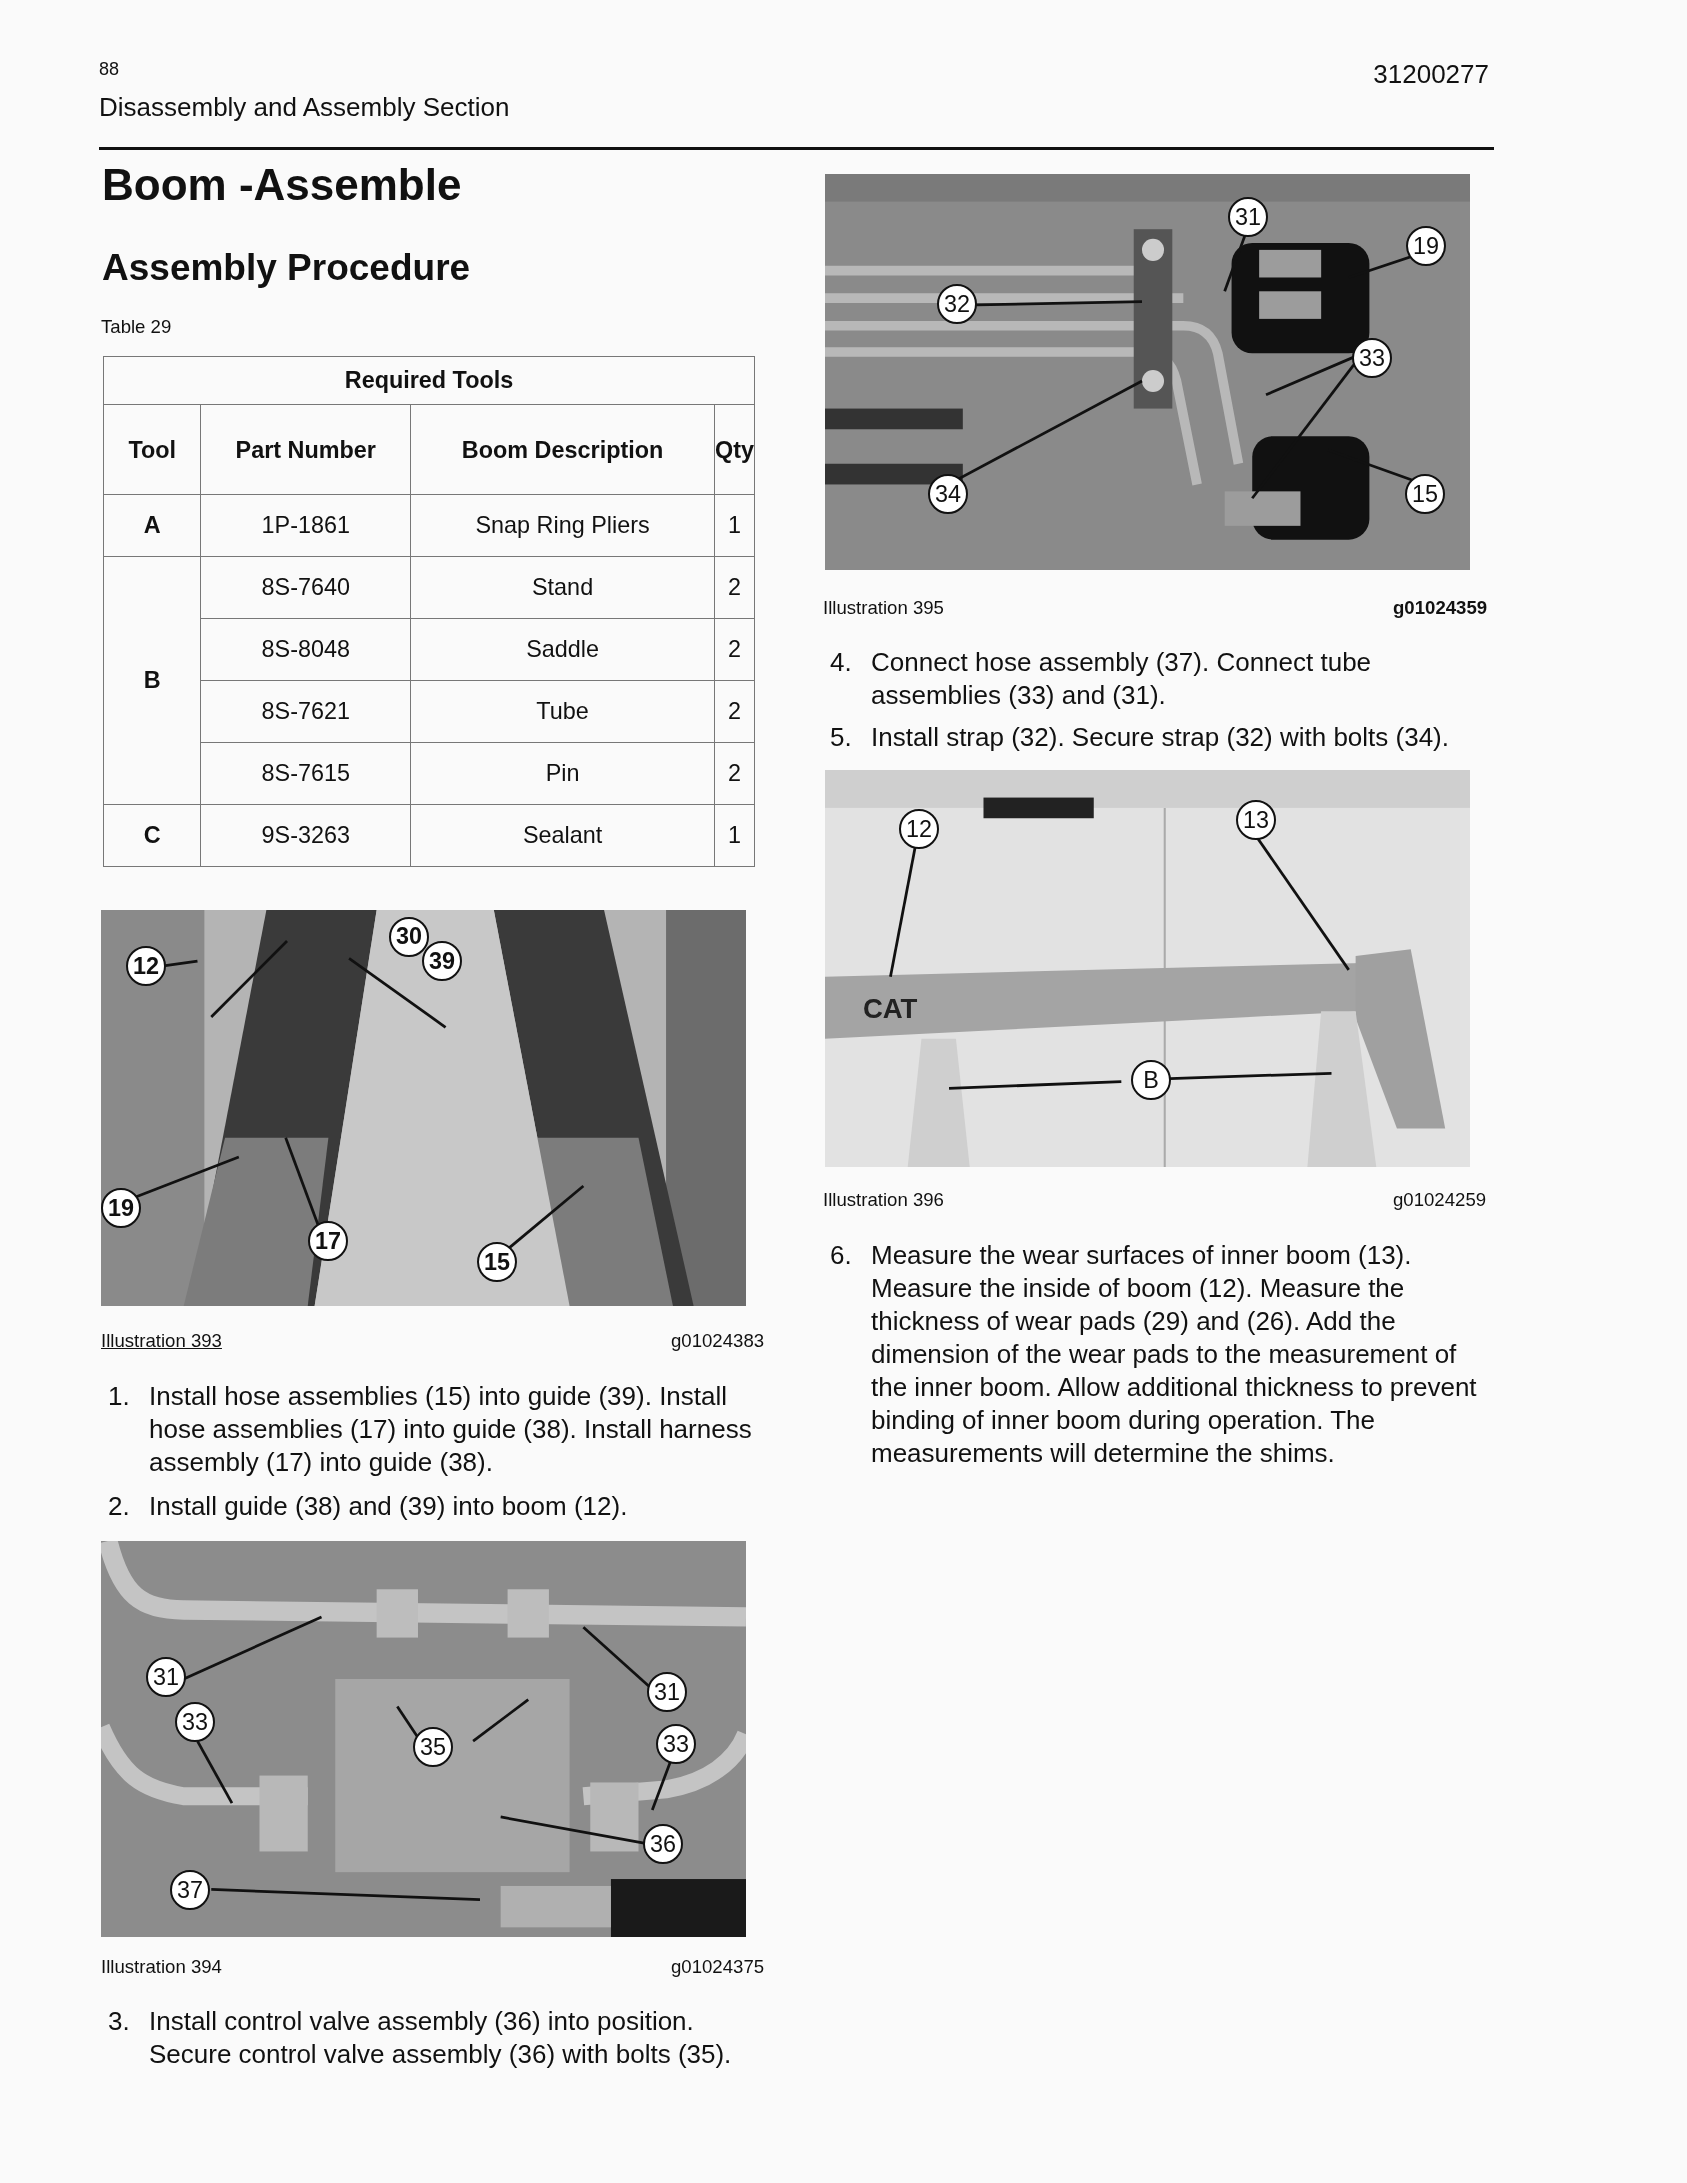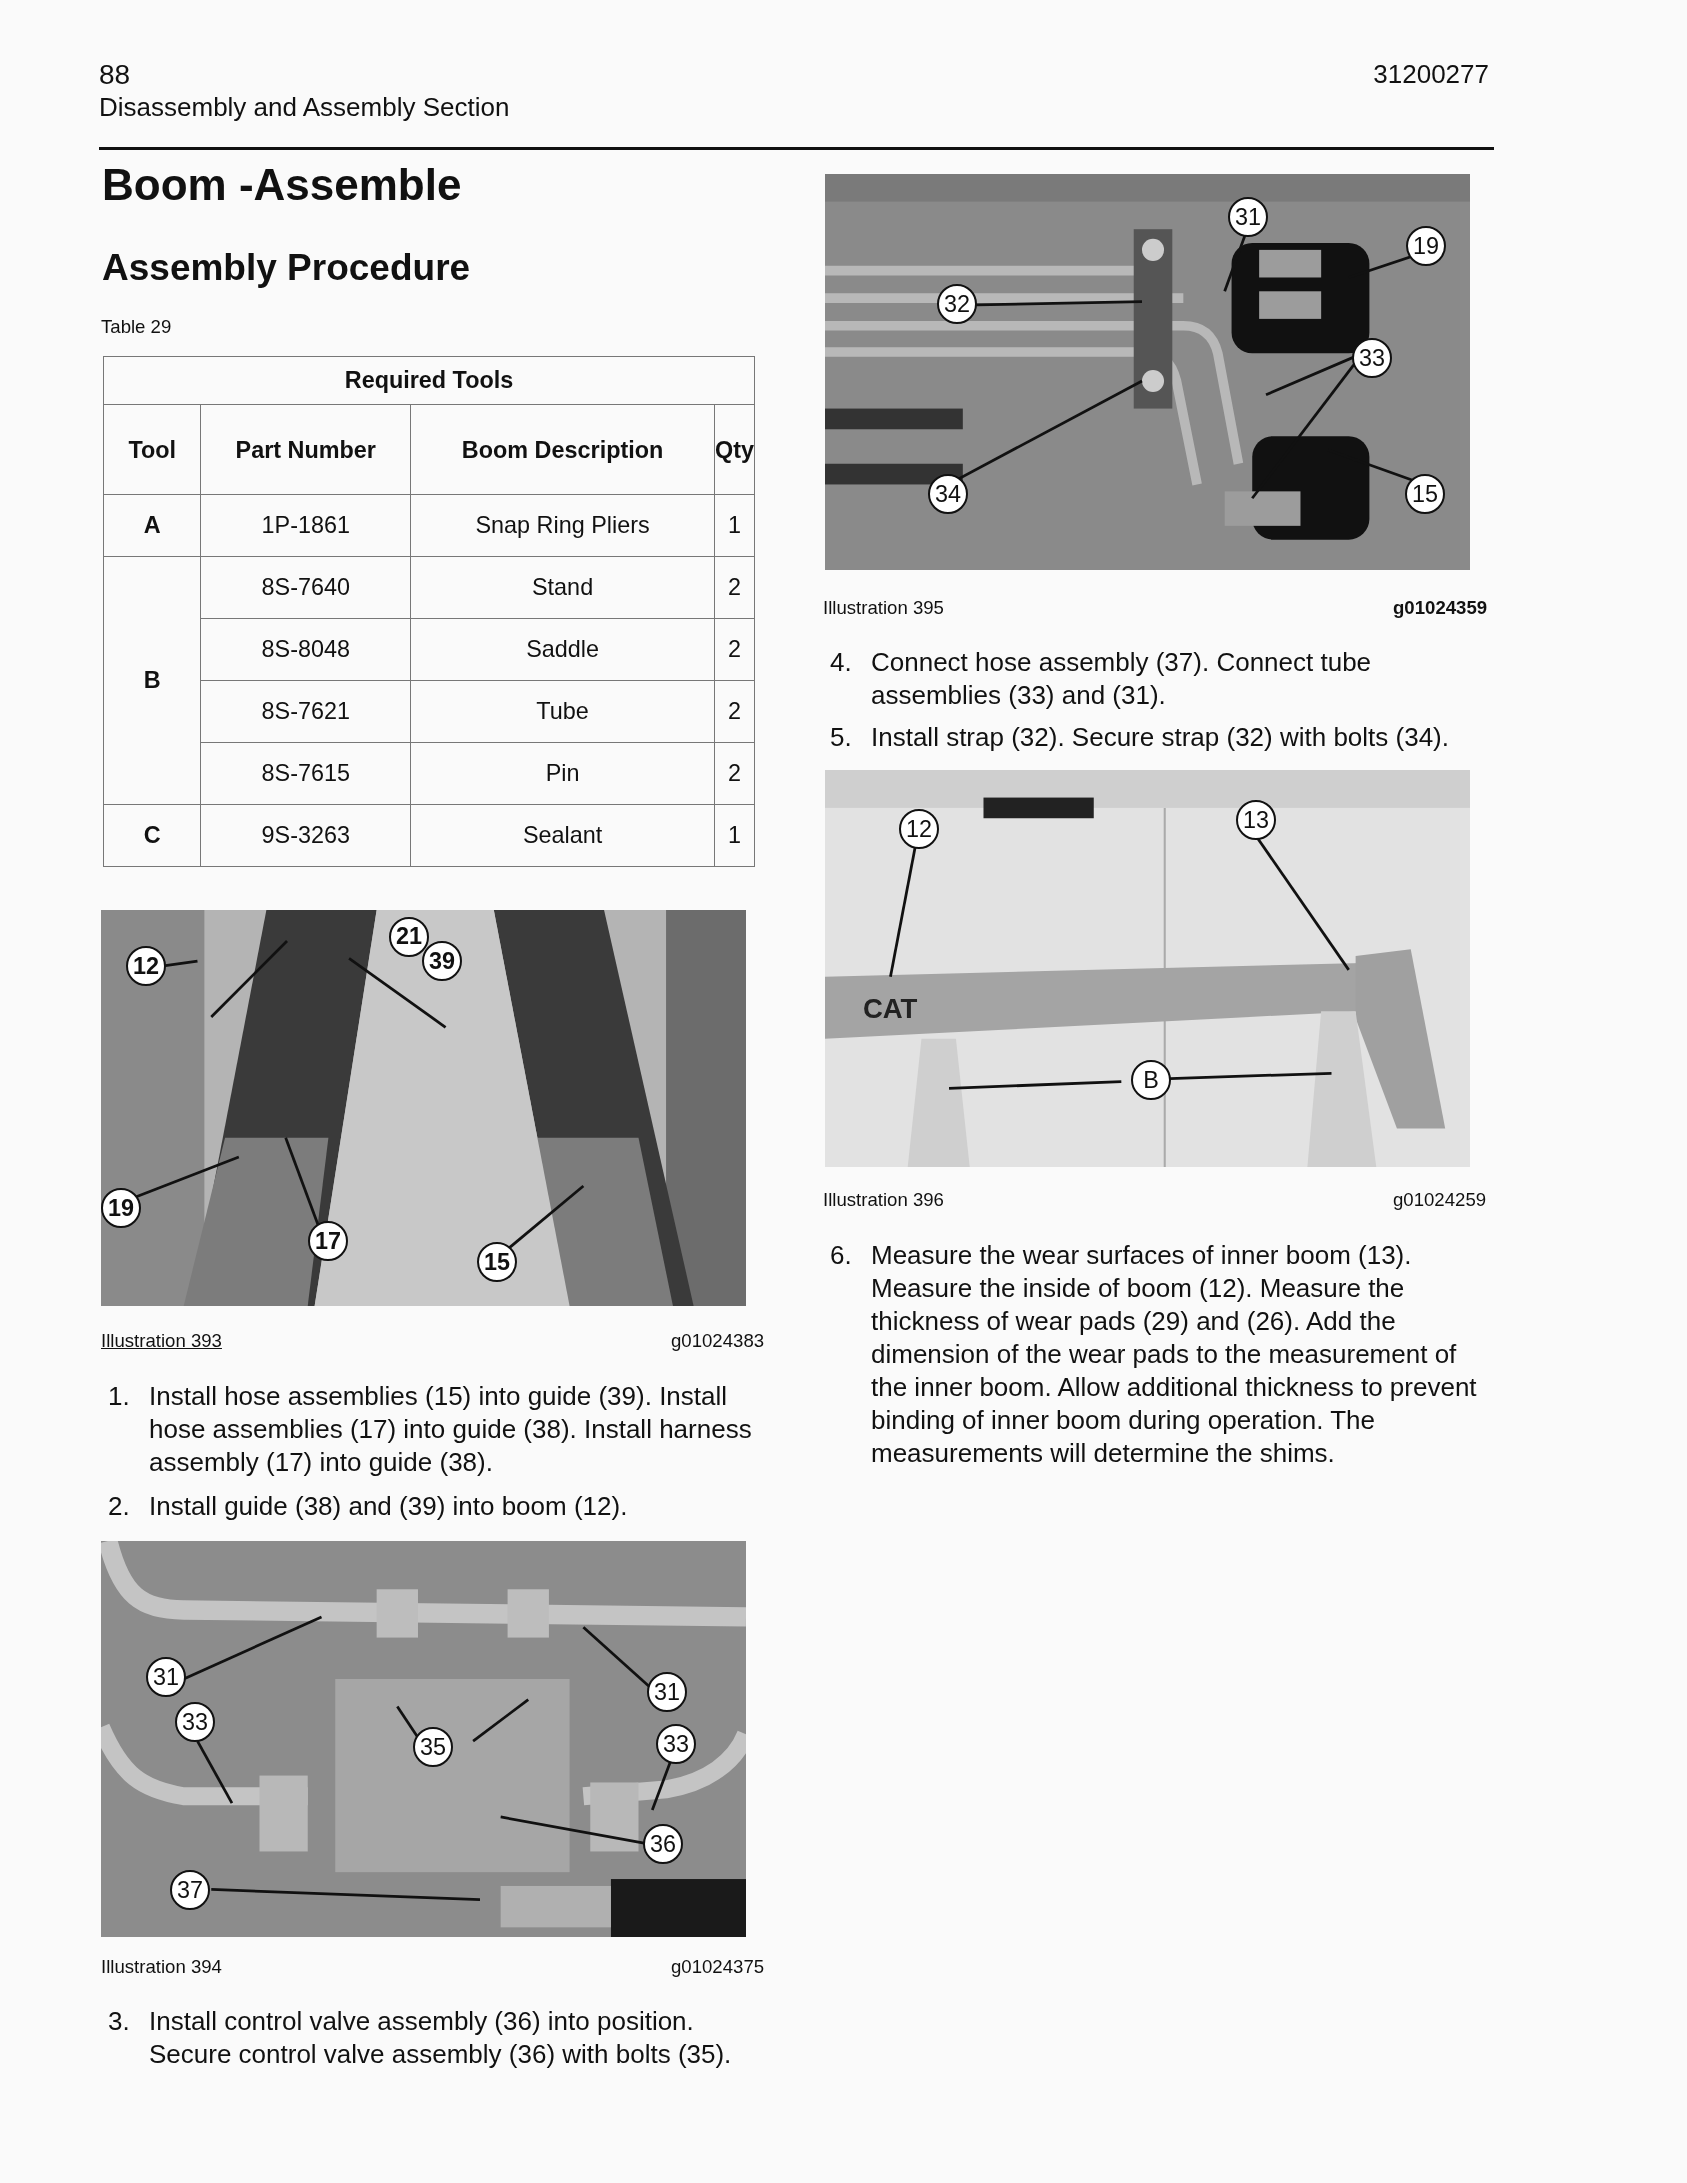--- a/index.html
+++ b/index.html
@@ -1,21 +1,21 @@
 <!DOCTYPE html>
 <html style="font-size:11px"><head>
 <meta charset="utf-8">
 <style>
   html, body { margin:0; padding:0; }
   body {
     width:1687px; height:2183px; background:#fafafa; position:relative;
     font-family:"Liberation Sans", sans-serif; color:#111; overflow:hidden;
   }
   .abs { position:absolute; }
-  .hdr-num { left:99px; top:59px; font-size:28px; }
+  .hdr-num { left:99px; top:59px; font-size:18px; }
   .hdr-sec { left:99px; top:92px; font-size:26px; }
   .hdr-doc { right:198px; top:59px; font-size:26px; }
   .rule { left:99px; top:147px; width:1395px; height:2.8px; background:#111; }
   .h1 { left:102px; top:160px; font-size:44px; font-weight:bold; }
   .h2 { left:102px; top:247px; font-size:37px; font-weight:bold; }
   .tbl-cap { left:101px; top:316px; font-size:18.6px; }
   table.tools {
     position:absolute; left:103px; top:356px; width:652px;
     border-collapse:collapse; font-size:23.4px;
   }
@@ -111,21 +111,21 @@
     <g stroke="#111" stroke-width="4" fill="#111">
       <line x1="70" y1="84" x2="140" y2="74"></line>
       <line x1="270" y1="45" x2="160" y2="155"></line>
       <line x1="360" y1="70" x2="500" y2="170"></line>
       <line x1="40" y1="420" x2="200" y2="358"></line>
       <line x1="320" y1="470" x2="268" y2="330"></line>
       <line x1="580" y1="500" x2="700" y2="400"></line>
     </g>
   </svg>
   <div class="callout bold" style="left:25px;top:36px;">12</div>
-  <div class="callout bold" style="left:288px;top:6.9px;">21</div>
+  <div class="callout bold" style="left:288px;top:6.9px;">30</div>
   <div class="callout bold" style="left:321px;top:31px;">39</div>
   <div class="callout bold" style="left:0px;top:278px;">19</div>
   <div class="callout bold" style="left:207px;top:311px;">17</div>
   <div class="callout bold" style="left:376px;top:332px;">15</div>
 </div>
 <div class="caption-l" style="left:101px;top:1330px;text-decoration:underline;">Illustration 393</div>
 <div class="caption-r" style="left:671px;top:1330px;">g01024383</div>
 
 <div class="step" style="left:108px;top:1380px;width:648px;">
   <span class="num">1.</span>

